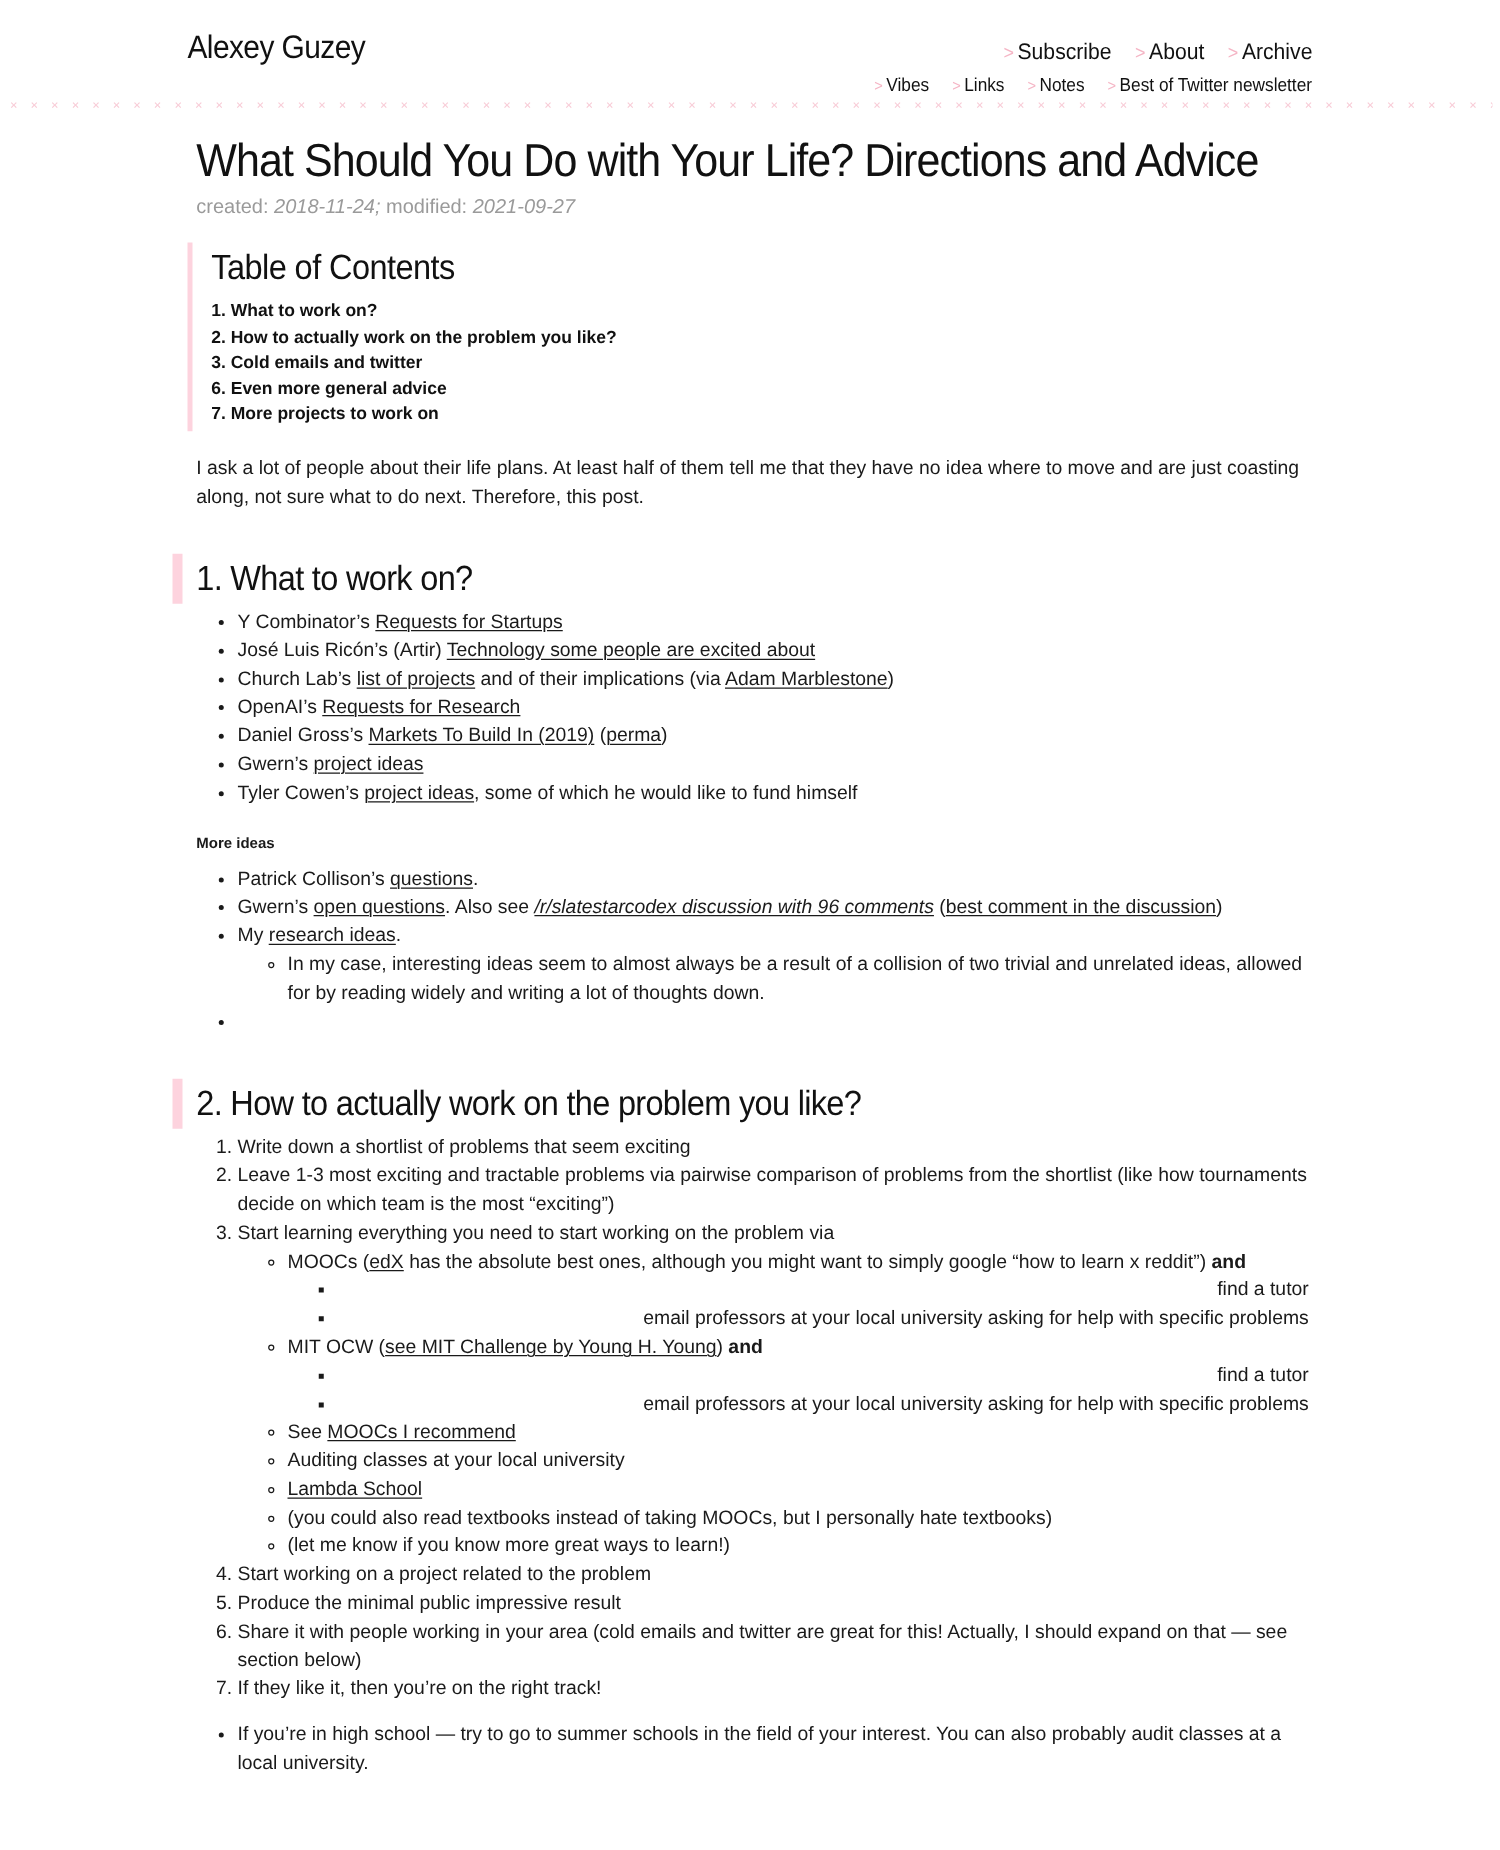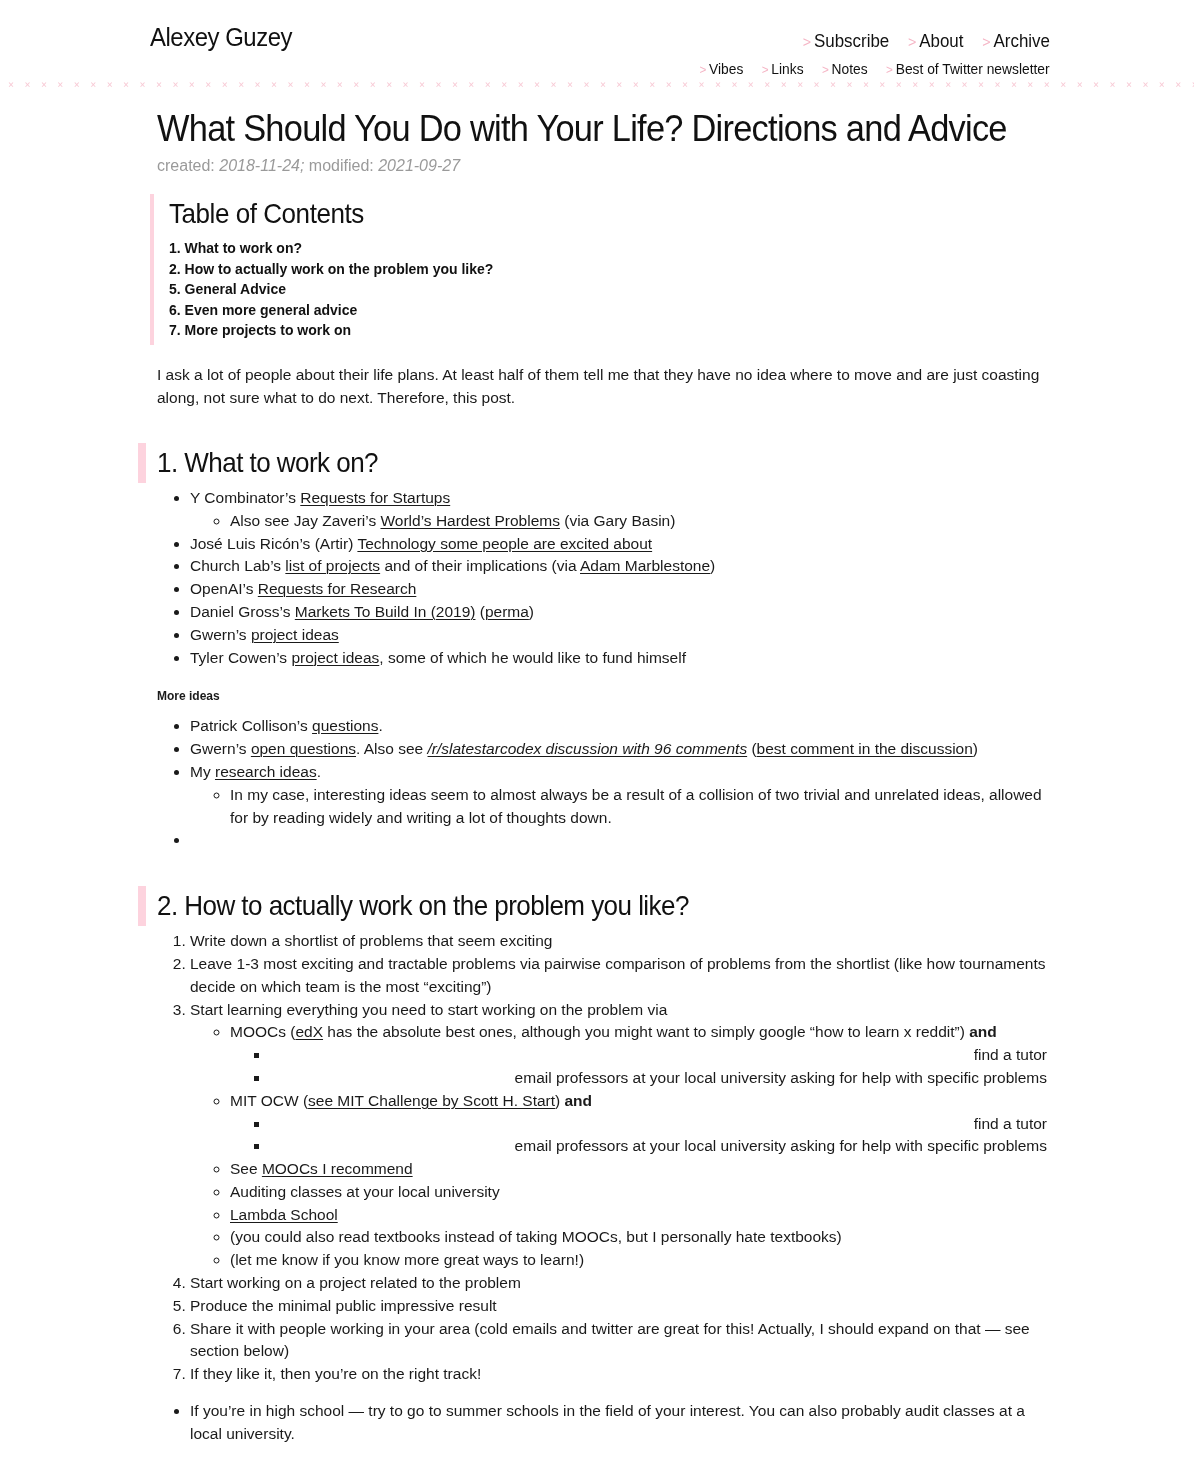--- a/index.html
+++ b/index.html
@@ -150,35 +150,32 @@
   <h1 class="post-title">What Should You Do with Your Life? Directions and Advice</h1>
   <div class="meta">
     <span>created: </span><em>2018-11-24</em><em>;</em><span> modified: </span><em>2021-09-27</em>
   </div>
 
   <nav class="toc">
     <div class="toc-title">Table of Contents</div>
     <ol>
       <li><a>1. What to work on?</a></li>
       <li><a>2. How to actually work on the problem you like?</a></li>
-      <li><a>5. General Advice</a></li>
+      <li><a>3. Cold emails and twitter</a></li>
       <li><a>6. Even more general advice</a></li>
       <li><a>7. More projects to work on</a></li>
     </ol>
   </nav>
 
   <p class="body intro">I ask a lot of people about their life plans. At least half of them tell me that they have no idea where to move and are just coasting along, not sure what to do next. Therefore, this post.</p>
 
   <h2 class="section"><span>1. What to work on?</span></h2>
   <ul class="l1">
     <li>
       <span>Y Combinator’s </span><a>Requests for Startups</a>
-      <ul class="l2">
-        <li><span>Also see Jay Zaveri’s </span><a>World’s Hardest Problems</a><span> (via Gary Basin)</span></li>
-      </ul>
     </li>
     <li><span>José Luis Ricón’s (Artir) </span><a>Technology some people are excited about</a></li>
     <li>
       <span>Church Lab’s </span><a>list of projects</a><span> and of their implications (via </span><a>Adam Marblestone</a><span>)</span>
     </li>
     <li><span>OpenAI’s </span><a>Requests for Research</a></li>
     <li><span>Daniel Gross’s </span><a>Markets To Build In (2019)</a><span> (</span><a>perma</a><span>)</span></li>
     <li><span>Gwern’s </span><a>project ideas</a></li>
     <li><span>Tyler Cowen’s </span><a>project ideas</a><span>, some of which he would like to fund himself</span></li>
   </ul>
@@ -204,21 +201,21 @@
       <span>Start learning everything you need to start working on the problem via</span>
       <ul class="l2">
         <li>
           <span>MOOCs (</span><a>edX</a><span> has the absolute best ones, although you might want to simply google “how to learn x reddit”) </span><b>and</b>
           <ul class="l3">
             <li>find a tutor</li>
             <li>email professors at your local university asking for help with specific problems</li>
           </ul>
         </li>
         <li>
-          <span>MIT OCW (</span><a>see MIT Challenge by Scott H. Start</a><span>) </span><b>and</b>
+          <span>MIT OCW (</span><a>see MIT Challenge by Young H. Young</a><span>) </span><b>and</b>
           <ul class="l3">
             <li>find a tutor</li>
             <li>email professors at your local university asking for help with specific problems</li>
           </ul>
         </li>
         <li><span>See </span><a>MOOCs I recommend</a></li>
         <li>Auditing classes at your local university</li>
         <li><a>Lambda School</a></li>
         <li>(you could also read textbooks instead of taking MOOCs, but I personally hate textbooks)</li>
         <li>(let me know if you know more great ways to learn!)</li>

